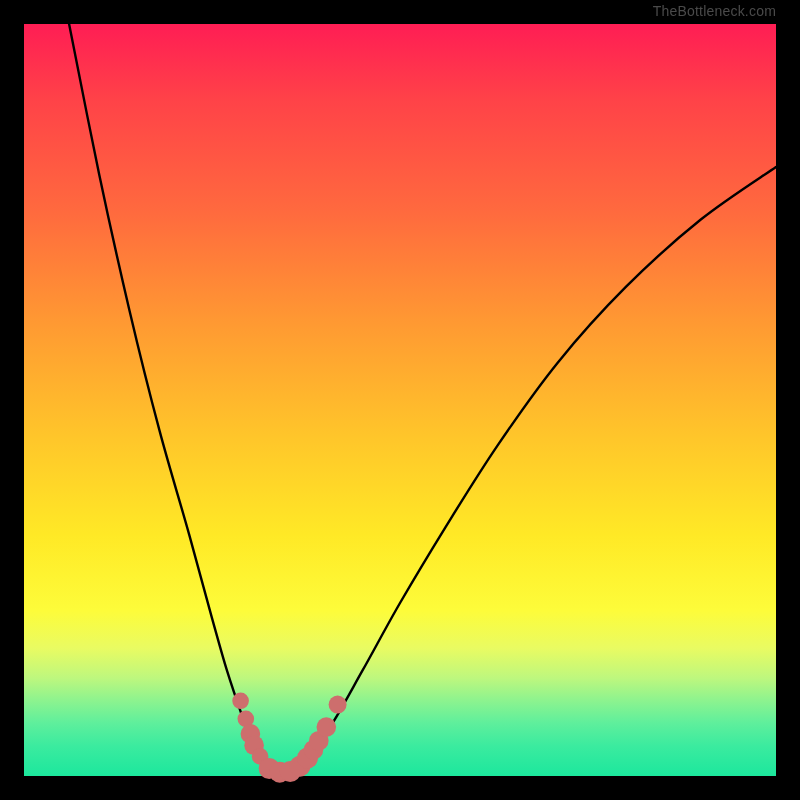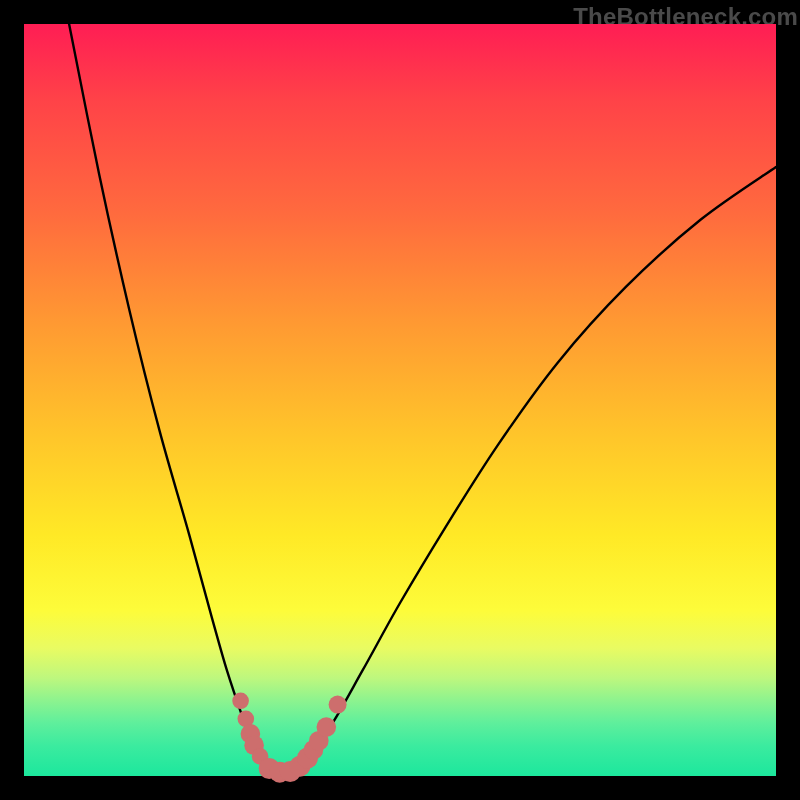--- a/index.html
+++ b/index.html
@@ -39,24 +39,24 @@
       #bdf77e 87%,
       #8cf38f 90%,
       #5eef9c 93%,
       #3beb9f 96%,
       #1ce79d 100%
     );
   }
   .watermark {
     position: absolute;
     top: 3px;
-    right: 2px;
+    right: 24px;
     color: #4a4a4a;
-    font-size: 24px;
-    font-weight: 700;
+    font-size: 14px;
+    font-weight: 400;
     letter-spacing: 0.2px;
     user-select: none;
   }
   svg.curves {
     position: absolute;
     left: 0;
     top: 0;
     width: 752px;
     height: 752px;
     overflow: visible;

